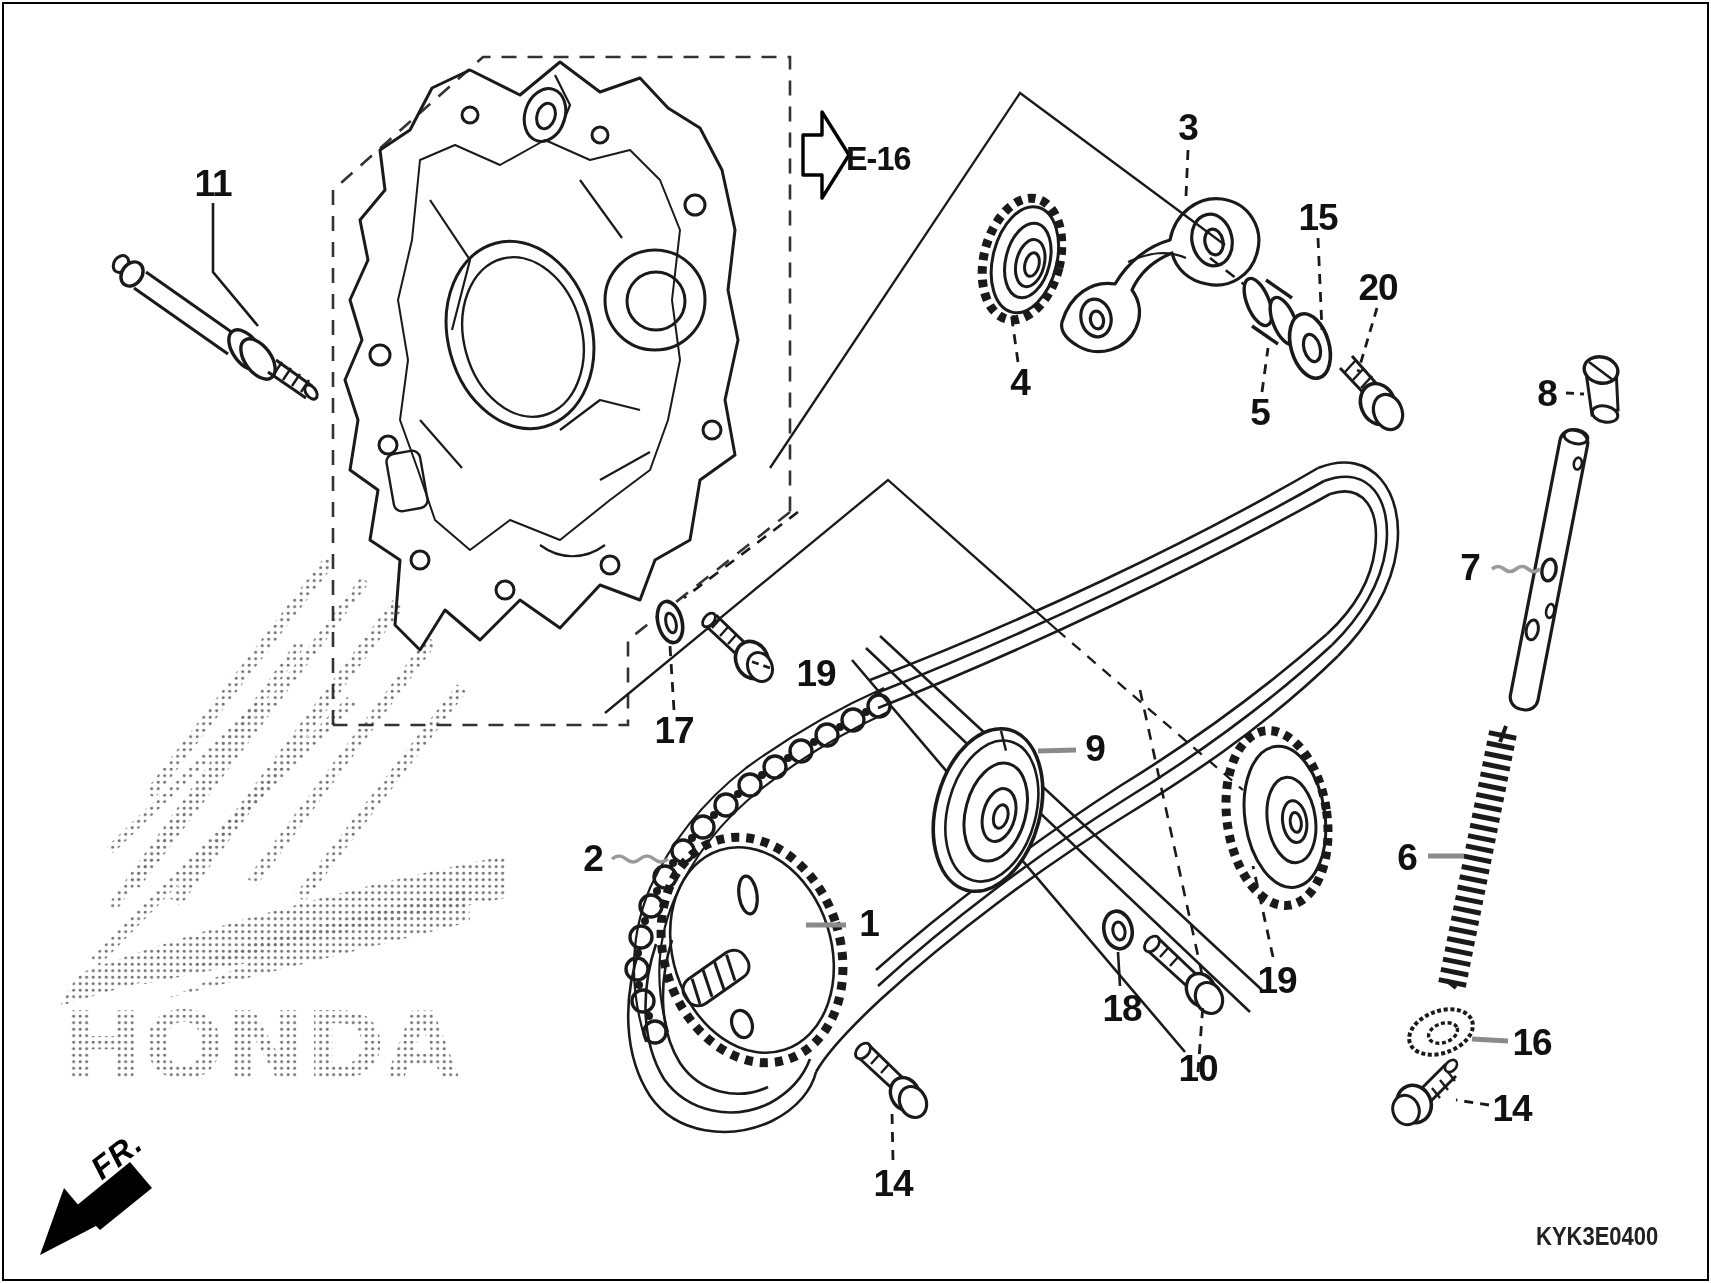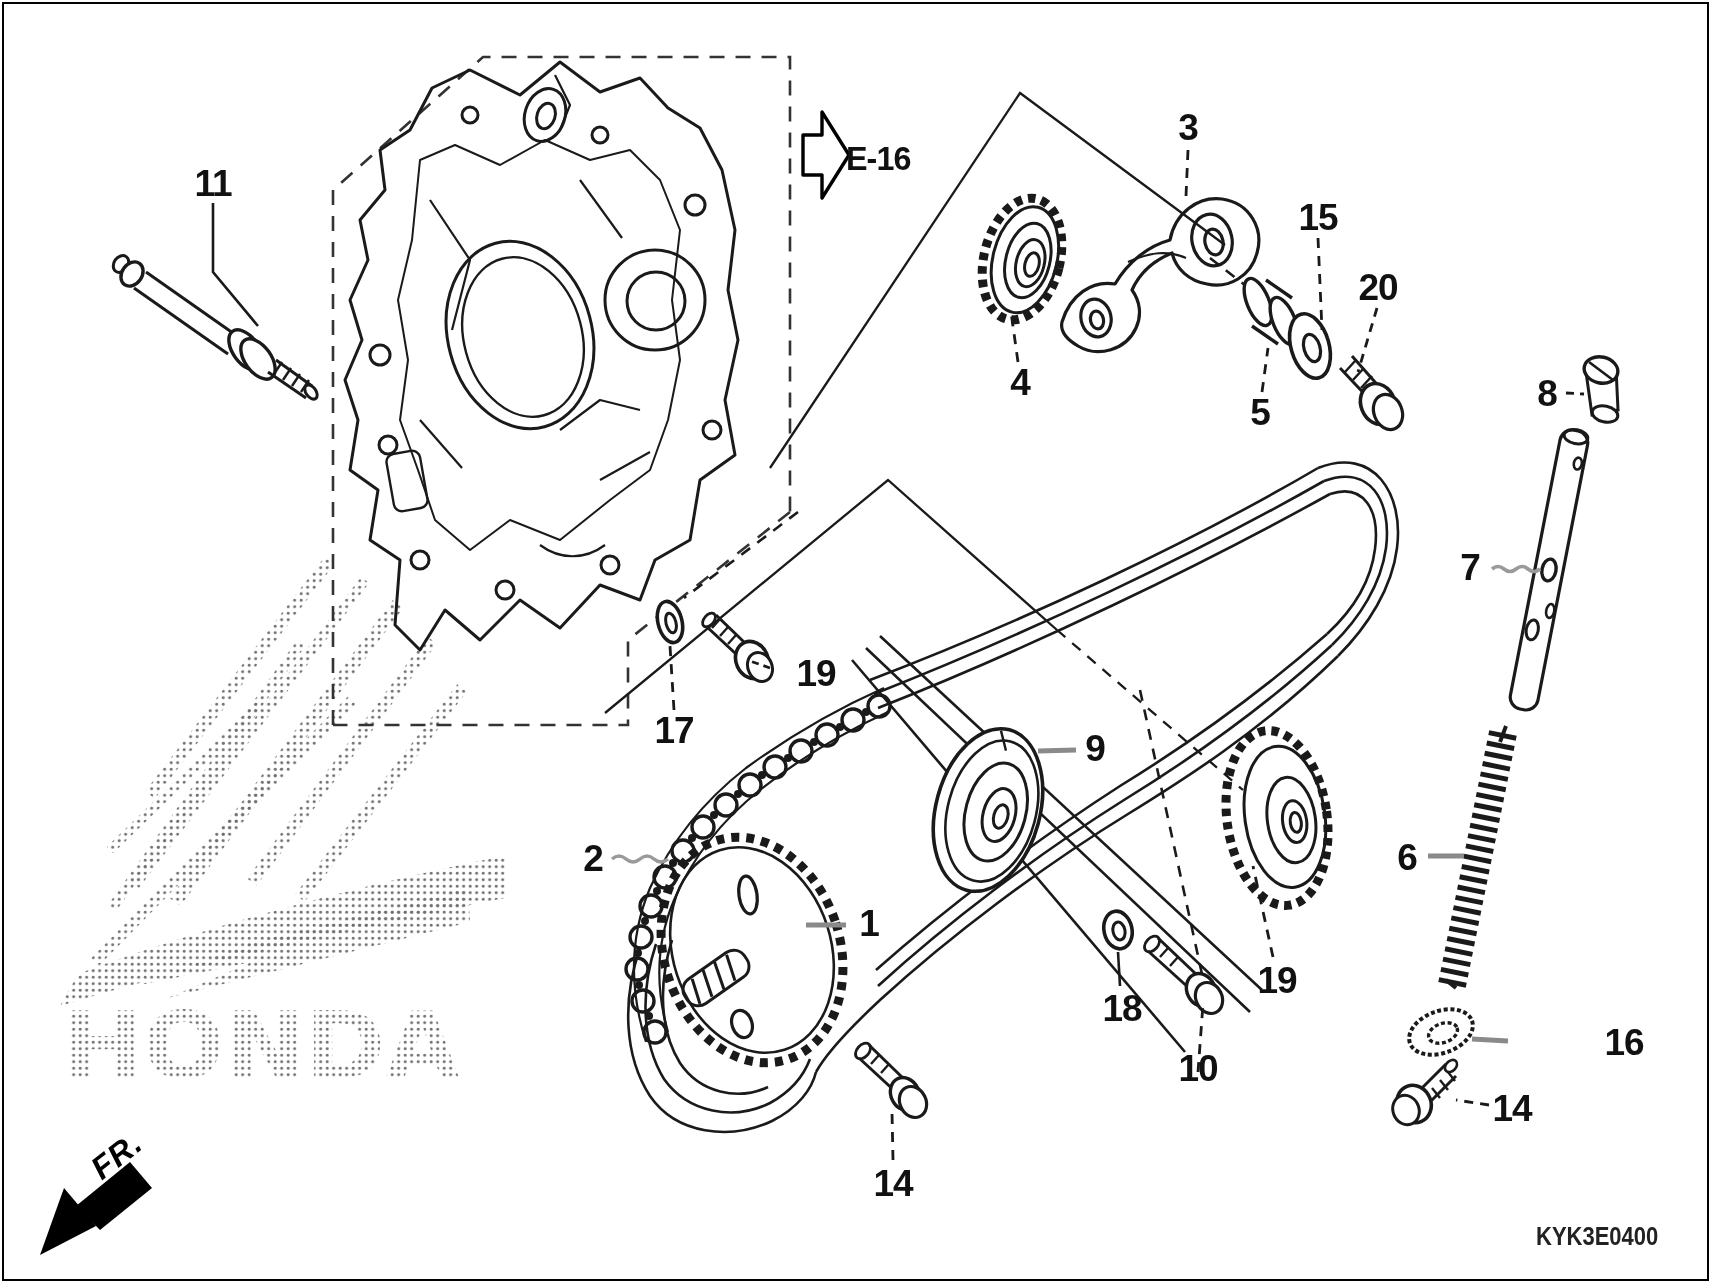--- a/index.html
+++ b/index.html
@@ -385,20 +385,20 @@
   <div class="callout" style="left:1407px;top:857px">6</div>
   <div class="callout" style="left:1470px;top:567px">7</div>
   <div class="callout" style="left:1547px;top:393px">8</div>
   <div class="callout" style="left:1095px;top:748px">9</div>
   <div class="callout" style="left:1198px;top:1068px">10</div>
   <div class="callout" style="left:1277px;top:980px">19</div>
   <div class="callout" style="left:213px;top:183px">11</div>
   <div class="callout" style="left:1512px;top:1108px">14</div>
   <div class="callout" style="left:893px;top:1183px">14</div>
   <div class="callout" style="left:1318px;top:217px">15</div>
-  <div class="callout" style="left:1624px;top:1042px">16</div>
+  <div class="callout" style="left:1532px;top:1042px">16</div>
   <div class="callout" style="left:674px;top:730px">17</div>
   <div class="callout" style="left:1122px;top:1008px">18</div>
   <div class="callout" style="left:816px;top:673px">19</div>
   <div class="callout" style="left:1378px;top:287px">20</div>
 
   <div class="frame"></div>
 </div>
 
 </body></html>

